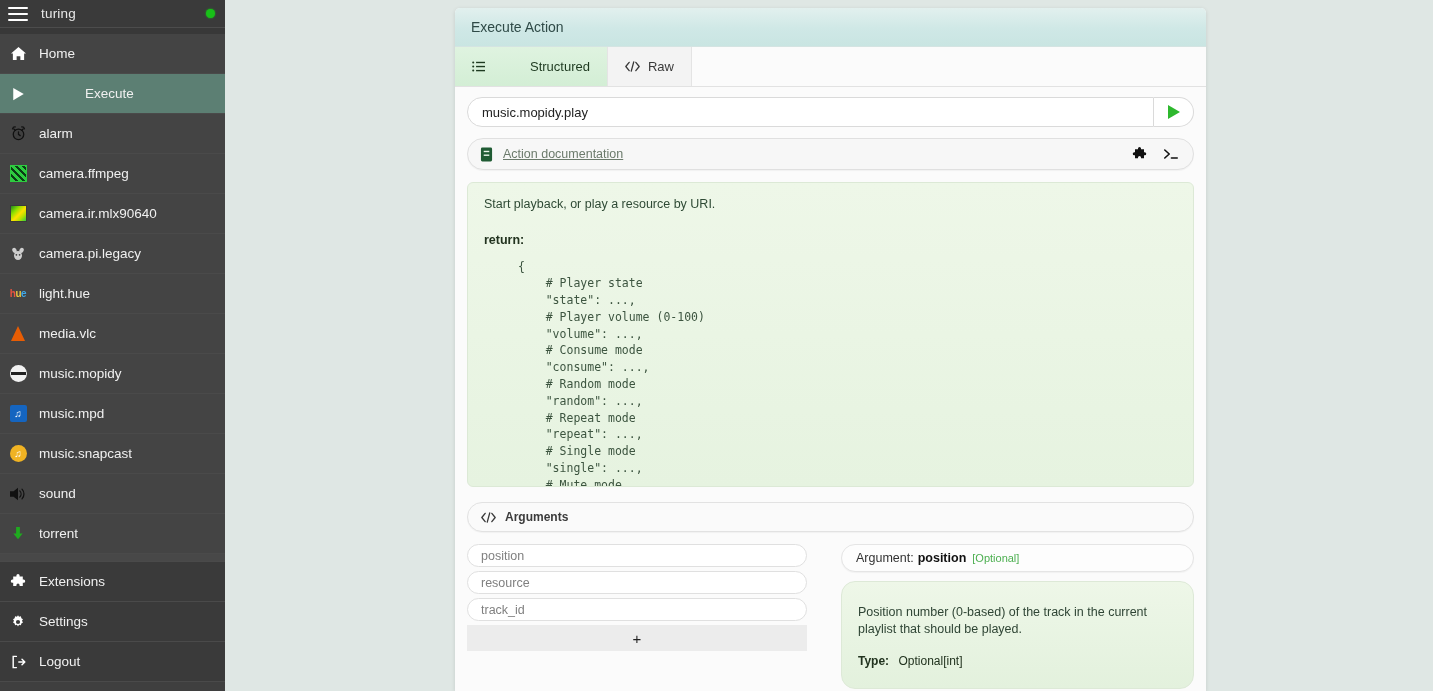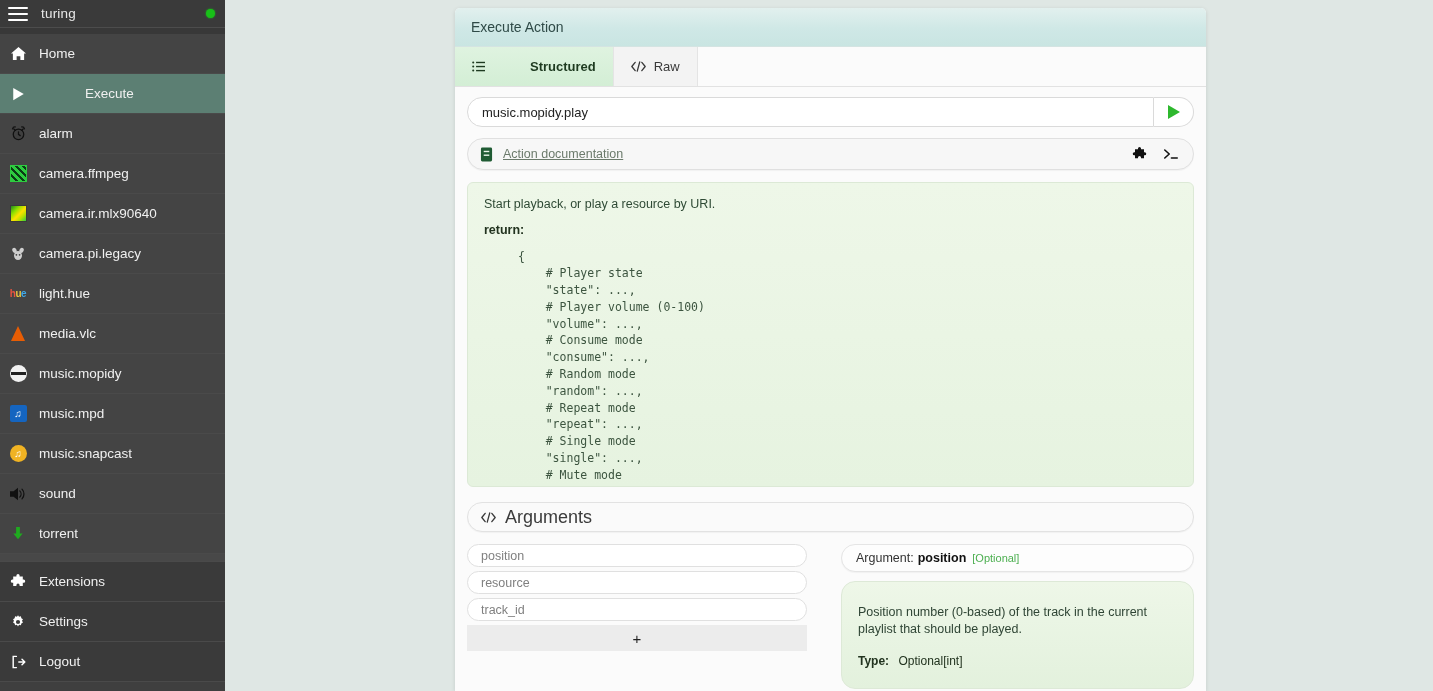--- a/index.html
+++ b/index.html
@@ -101,21 +101,21 @@
   }
   .tab {
     display:flex; align-items:center; gap:8px;
     padding: 0 17px;
     font-size: 13px;
     color: #3a3a3a;
     cursor: pointer;
     border-right: 1px solid #e4e4e4;
     background: #f3f3f3;
   }
-  .tab.active { background: linear-gradient(180deg,#dff3e0,#d3eed5); font-weight: bold; color:#1e3a20;gap:45px; }
+  .tab.active { background: linear-gradient(180deg,#dff3e0,#d3eed5); font-weight: normal; color:#1e3a20;gap:45px; }
   .tab .ticon { display:flex; align-items:center; }
   .tab-rest { flex:1; background:#fbfbfb; border-bottom:1px solid transparent;}
 
   .panel-body { padding: 10px 12px 0 12px; }
 
   .action-row { display:flex; align-items:center; margin-bottom: 11px; }
   .action-input {
     flex: 1;
     height: 30px;
     border: 1px solid #dadada;
@@ -153,21 +153,21 @@
 
   .doc-box {
     margin-top: 12px;
     background: linear-gradient(180deg,#eef7e8,#e6f3e0);
     border: 1px solid #dce9d6;
     border-radius: 6px;
     padding: 14px 16px 6px 16px;
     height: 305px;
     overflow: hidden;
   }
-  .doc-intro { font-size: 12.5px; color: #2f4a35; margin-bottom: 12px;}
+  .doc-intro { font-size: 12.5px; color: #2f4a35; margin-bottom: 22px;}
   .doc-ret { font-size: 12.5px; color:#22331f; font-weight: bold; margin-bottom: 2px;}
   .doc-code {
     font-family: "DejaVu Sans Mono", monospace;
     font-size: 11.5px;
     line-height: 16.8px;
     color: #3d5540;
     white-space: pre;
     margin-left: 34px;
   }
 
@@ -175,21 +175,21 @@
     margin-top: 15px;
     height: 30px;
     border: 1px solid #e2e2e2;
     border-radius: 16px;
     background: #fafafa;
     display:flex; align-items:center;
     padding: 0 14px 0 13px;
     box-shadow: 0 1px 1px rgba(0,0,0,.04);
   }
   .args-bar .ticon { margin-right: 9px; display:flex;}
-  .args-bar .alabel { font-size: 18px; color:#3b3b3b;}
+  .args-bar .alabel { font-size: 12px; color:#3b3b3b;font-weight:bold;}
 
   .args-grid { display:flex; margin-top: 12px; gap: 34px; }
   .args-left { width: 340px; }
   .arg-input {
     display:block; width:100%;
     height: 23px;
     border:1px solid #e0e0e0;
     border-radius: 12px;
     padding: 0 13px;
     font-size: 12.5px;

